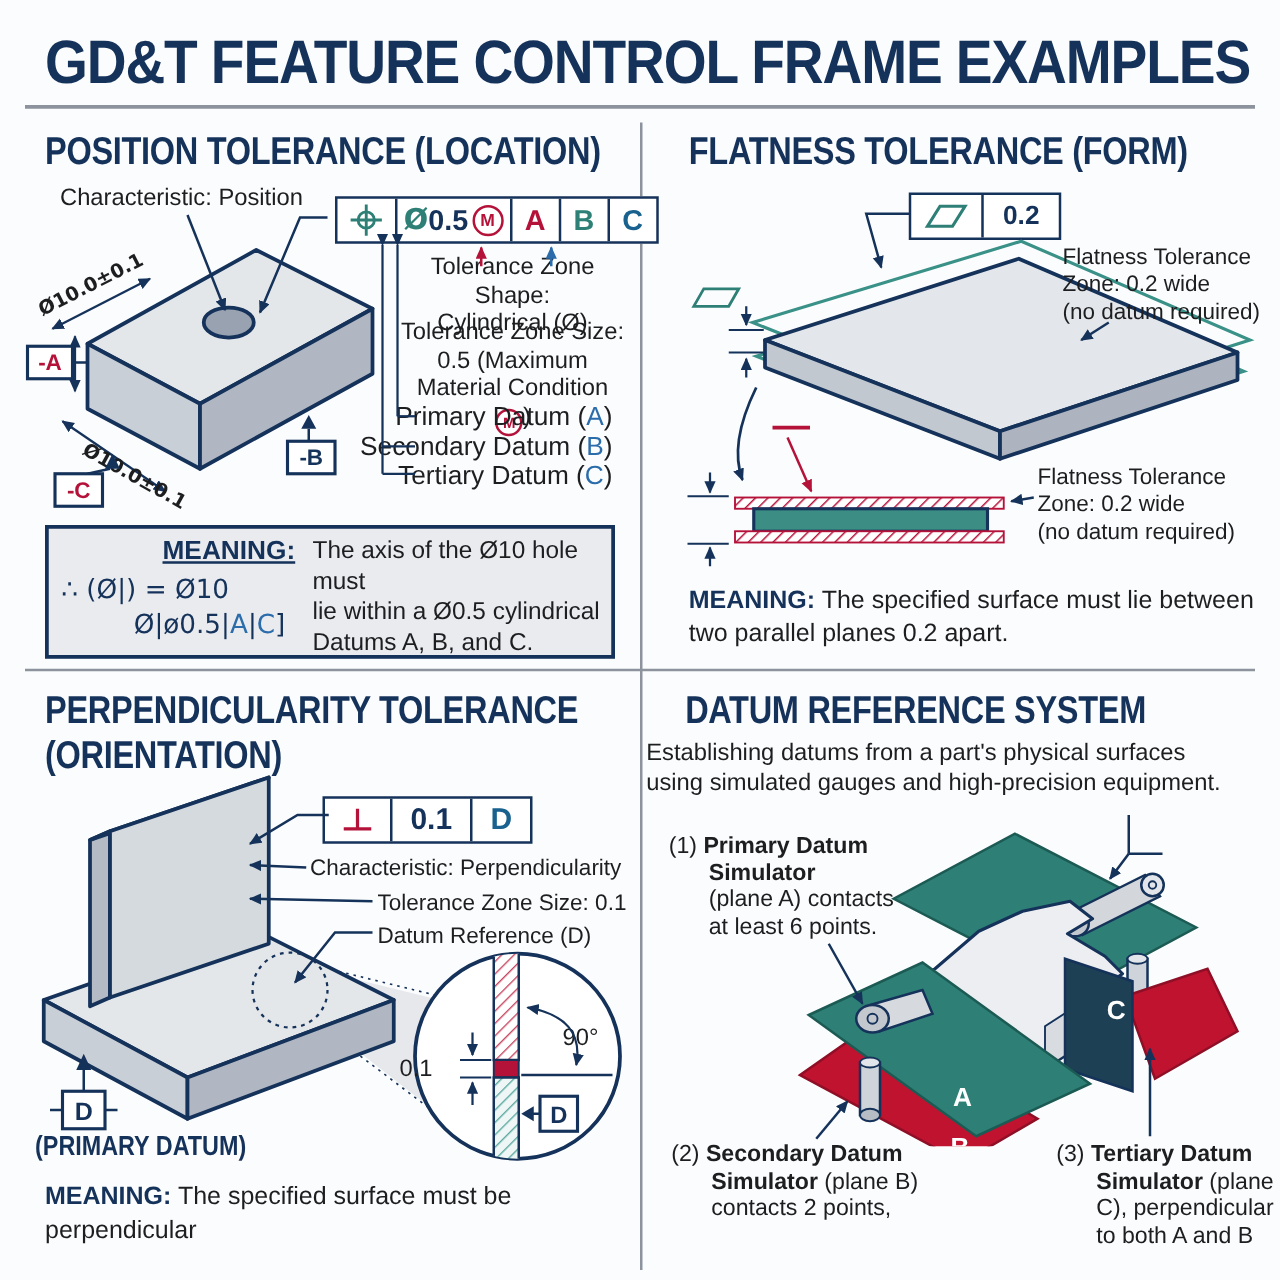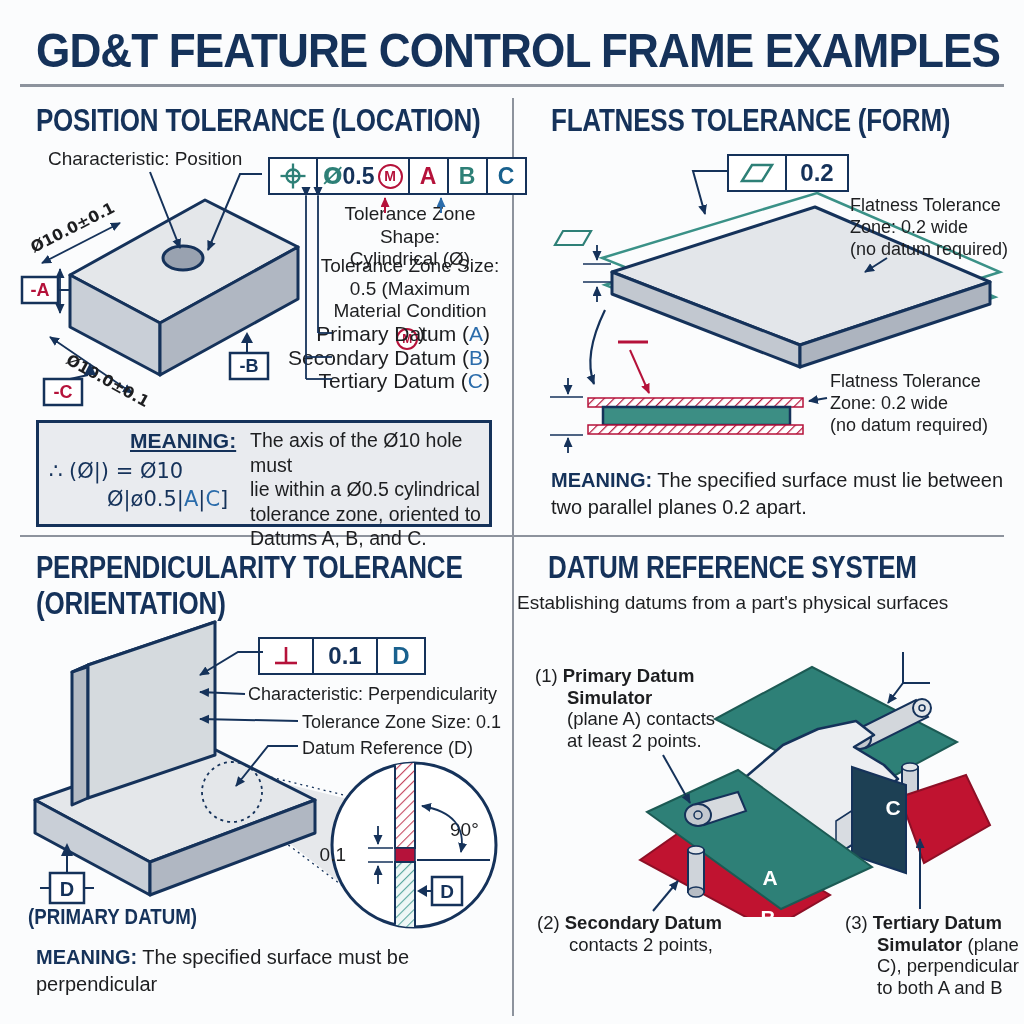--- a/index.html
+++ b/index.html
@@ -118,21 +118,20 @@
   <div class="abs callout-r" style="right:534px;top:346px"><span>Secondary Datum (</span><span class="blue">B</span><span>)</span></div>
   <div class="abs callout-r" style="right:534px;top:369px"><span>Tertiary Datum (</span><span class="blue">C</span><span>)</span></div>
 
   <div class="abs meaning-box" style="left:36px;top:420px;width:450px;height:101px">
     <div class="abs" style="left:91px;top:6px;font-size:21px;font-weight:bold;color:#15325a;text-decoration:underline">MEANING:</div>
     <div class="abs navy sym" style="left:10px;top:36px;font-size:21px">∴ (Ø|) = Ø10</div>
     <div class="abs navy sym" style="left:68px;top:64px;font-size:21px"><span>Ø|ø0.5|</span><span class="blue">A</span><span>|</span><span class="blue">C</span><span>]</span></div>
     <div class="abs" style="left:211px;top:5px;font-size:19.5px;line-height:24.5px">
       <div>The axis of the Ø10 hole must</div>
       <div>lie within a Ø0.5 cylindrical</div>
-      <div>tolerance zone, oriented to</div>
       <div>Datums A, B, and C.</div>
     </div>
   </div>
 
   <svg class="abs" style="left:0;top:100px;pointer-events:none" width="513" height="437" viewBox="0 0 513 437">
     <defs>
       <marker id="aN2" markerWidth="11" markerHeight="10" refX="9" refY="4.5" orient="auto" markerUnits="userSpaceOnUse">
           <path d="M0,0 L10,4.5 L0,9 z" fill="#15325a"></path>
         </marker>
       <marker id="aR2" markerWidth="11" markerHeight="10" refX="9" refY="4.5" orient="auto" markerUnits="userSpaceOnUse">
@@ -158,21 +157,21 @@
   <div class="abs center-wrap" style="left:513px;top:103px;width:511px">
     <span class="qh qh-c">FLATNESS TOLERANCE (FORM)</span>
   </div>
 
   <div class="abs fcf" style="left:727px;top:154px">
     <div class="cell" style="width:46px">
       <svg width="40" height="26" viewBox="0 0 40 26">
         <polygon points="5,21 25,21 35,5 15,5" fill="none" stroke="#2e8077" stroke-width="2.5"></polygon>
       </svg>
     </div>
-    <div class="cell navy" style="width:50px;font-size:24px">0.2</div>
+    <div class="cell navy" style="width:50px;font-size:21px">0.2</div>
   </div>
 
   <svg class="abs" style="left:545px;top:150px" width="470" height="305" viewBox="0 0 470 305">
     <defs>
       <marker id="aN3" markerWidth="11" markerHeight="10" refX="9" refY="4.5" orient="auto-start-reverse" markerUnits="userSpaceOnUse">
           <path d="M0,0 L10,4.5 L0,9 z" fill="#15325a"></path>
         </marker>
       <marker id="aR3" markerWidth="11" markerHeight="10" refX="9" refY="4.5" orient="auto" markerUnits="userSpaceOnUse">
           <path d="M0,0 L10,4.5 L0,9 z" fill="#b5123a"></path>
         </marker>
@@ -320,27 +319,28 @@
     <div><b>MEANING:</b><span> The specified surface must be perpendicular</span></div>
   </div>
 </div>
 
 <div>
   <div class="abs center-wrap" style="left:513px;top:550px;width:511px">
     <span class="qh qh-c">DATUM REFERENCE SYSTEM</span>
   </div>
   <div class="abs center-wrap" style="left:517px;top:591px;width:501px;font-size:19px;line-height:24px">
     <div>Establishing datums from a part's physical surfaces</div>
+    <div>using simulated gauges and high-precision equipment.</div>
   </div>
 
   <div class="abs note" style="left:535px;top:665px">
     <div><span>(1) </span><b>Primary Datum</b></div>
     <div class="ind"><b>Simulator</b></div>
     <div class="ind">(plane A) contacts</div>
-    <div class="ind">at least 2 points.</div>
+    <div class="ind">at least 6 points.</div>
   </div>
 
   <svg class="abs" style="left:598px;top:645px" width="420" height="272" viewBox="0 0 420 272">
     <defs>
       <marker id="aN5" markerWidth="11" markerHeight="10" refX="9" refY="4.5" orient="auto" markerUnits="userSpaceOnUse">
           <path d="M0,0 L10,4.5 L0,9 z" fill="#15325a"></path>
         </marker>
     </defs>
 
     <polygon points="214,22 359,97 262,149 117,74" fill="#2e8077" stroke="#1c5a54" stroke-width="2"></polygon>
@@ -389,20 +389,21 @@
     <line x1="305" y1="7" x2="305" y2="38" stroke="#15325a" stroke-width="2"></line>
     <line x1="305" y1="38" x2="332" y2="38" stroke="#15325a" stroke-width="2"></line>
     <line x1="305" y1="38" x2="290" y2="58" stroke="#15325a" stroke-width="2" marker-end="url(#aN5)"></line>
     <line x1="65" y1="110" x2="92" y2="158" stroke="#15325a" stroke-width="2" marker-end="url(#aN5)"></line>
     <line x1="55" y1="266" x2="80" y2="236" stroke="#15325a" stroke-width="2" marker-end="url(#aN5)"></line>
     <line x1="322" y1="264" x2="322" y2="194" stroke="#15325a" stroke-width="2" marker-end="url(#aN5)"></line>
   </svg>
 
   <div class="abs note" style="left:537px;top:912px">
     <div><span>(2) </span><b>Secondary Datum</b></div>
+    <div class="ind"><b>Simulator</b><span> (plane B)</span></div>
     <div class="ind">contacts 2 points,</div>
   </div>
 
   <div class="abs note" style="left:845px;top:912px">
     <div><span>(3) </span><b>Tertiary Datum</b></div>
     <div class="ind"><b>Simulator</b><span> (plane</span></div>
     <div class="ind">C), perpendicular</div>
     <div class="ind">to both A and B</div>
   </div>
 </div>

